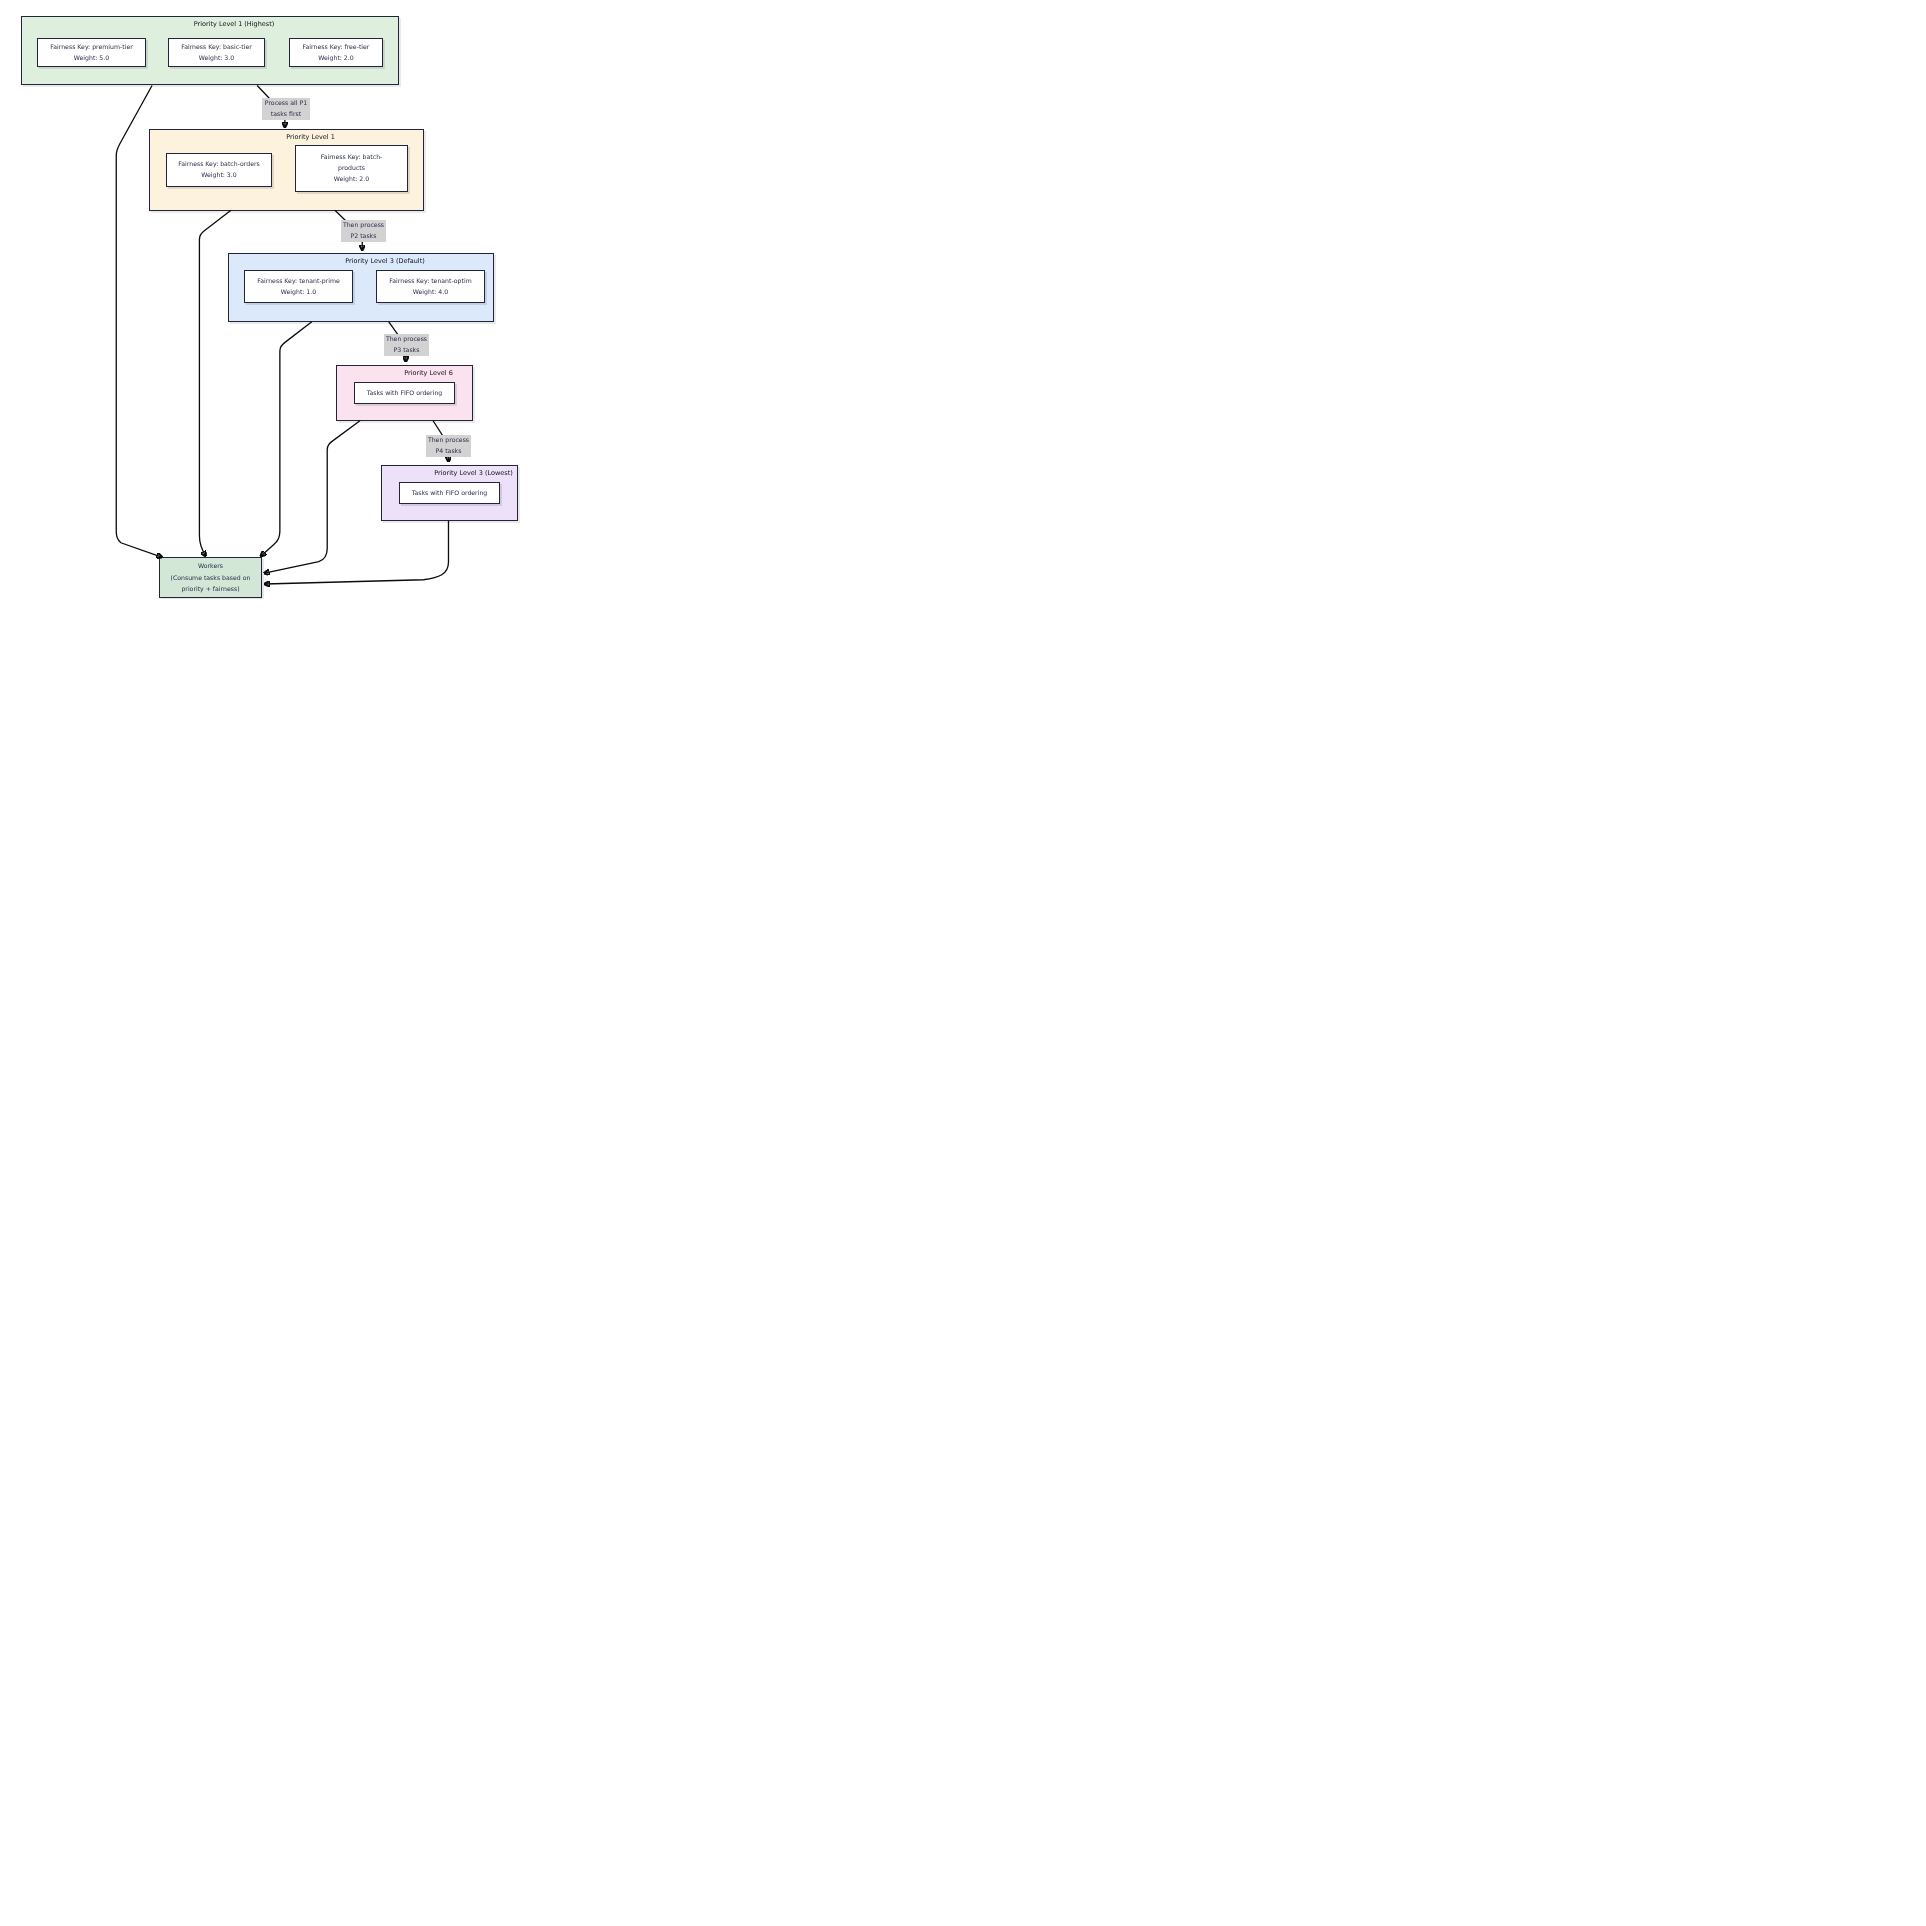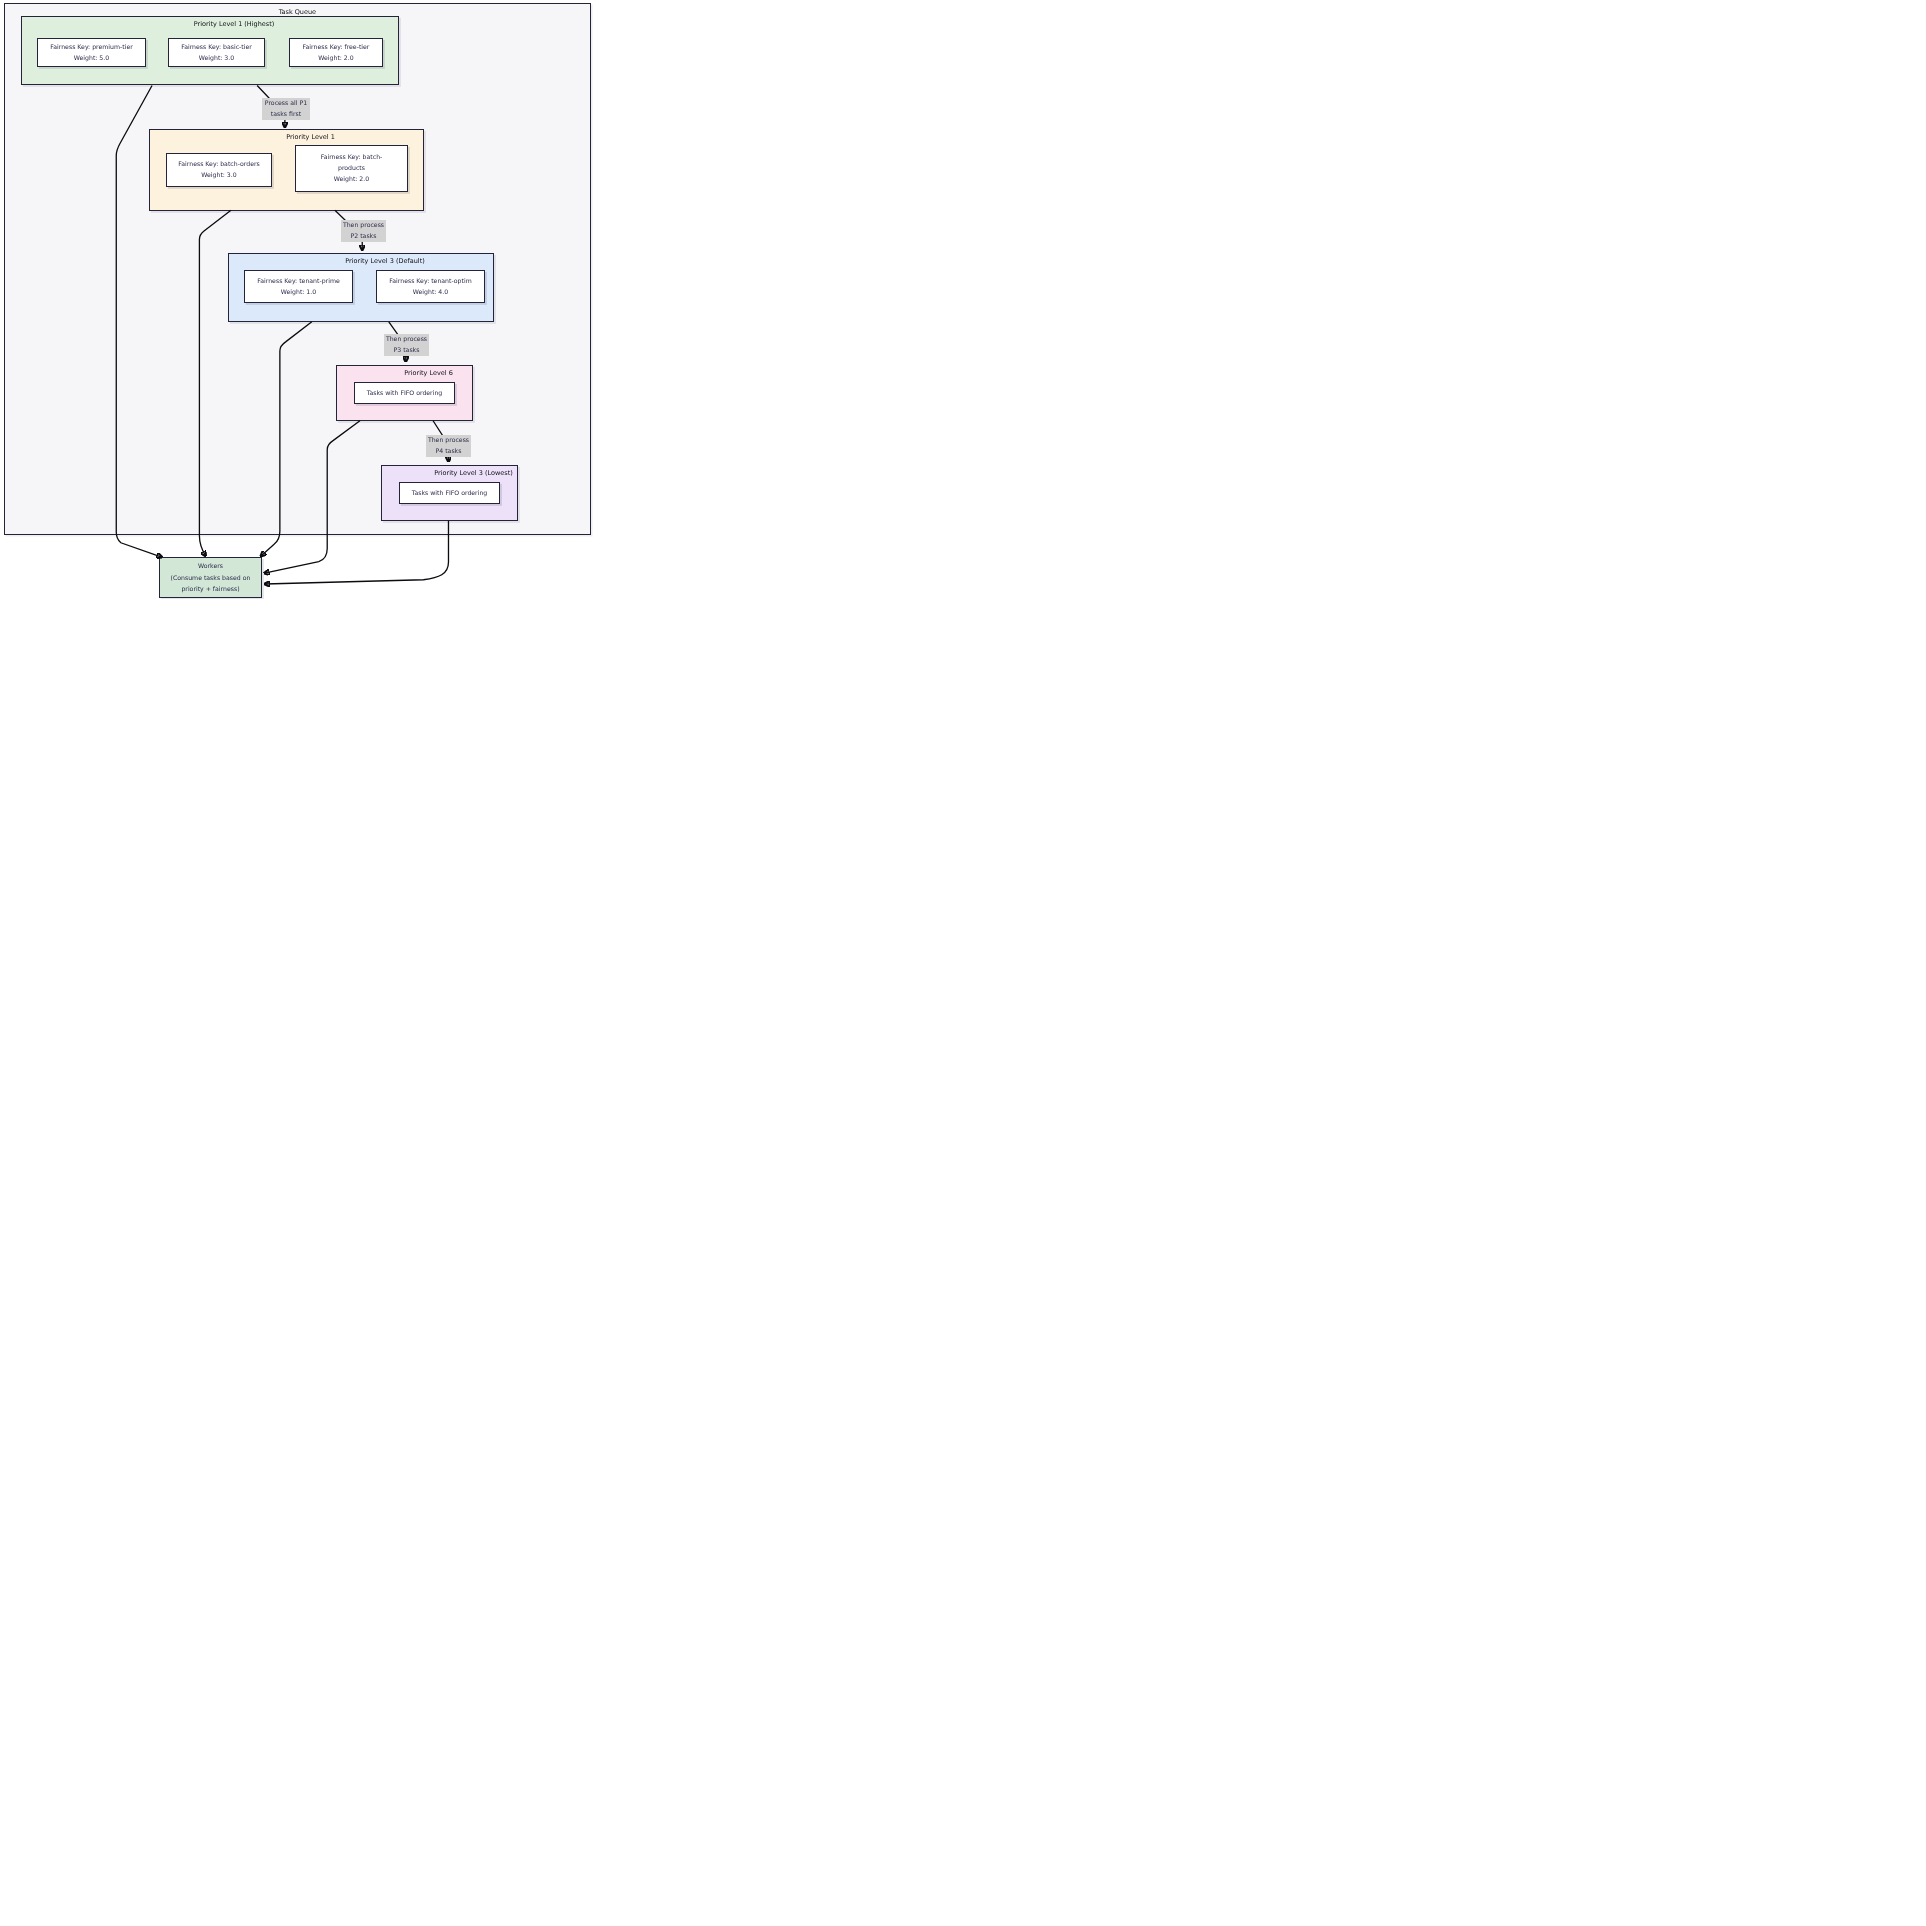--- a/index.html
+++ b/index.html
@@ -55,23 +55,20 @@
   .workers .lines{line-height:1.85;}
 
   svg.edges{position:absolute;left:0;top:0;width:594px;height:599px;z-index:4;pointer-events:none;}
   svg.edges path{fill:none;stroke:#0b0b10;stroke-width:3.4px;}
 </style>
 </head>
 <body>
 
 <div class="canvas">
 
-  <div class="abs container" style="left:3.9px;top:3.1px;width:587px;height:532px;">
-    <div class="container-title">Task Queue</div>
-  </div>
 
   <div class="abs group" style="left: 21px; top: 16px; width: 378px; height: 69px; background: rgb(222, 240, 221);">
     <div class="group-title">Priority Level 1 (Highest)</div>
   </div>
   <div class="abs node" style="left:37px;top:38px;width:109px;height:29px;">
     <div class="lines">Fairness Key: premium-tier
 Weight: 5.0</div>
   </div>
   <div class="abs node" style="left:168px;top:38px;width:97px;height:29px;">
     <div class="lines">Fairness Key: basic-tier

